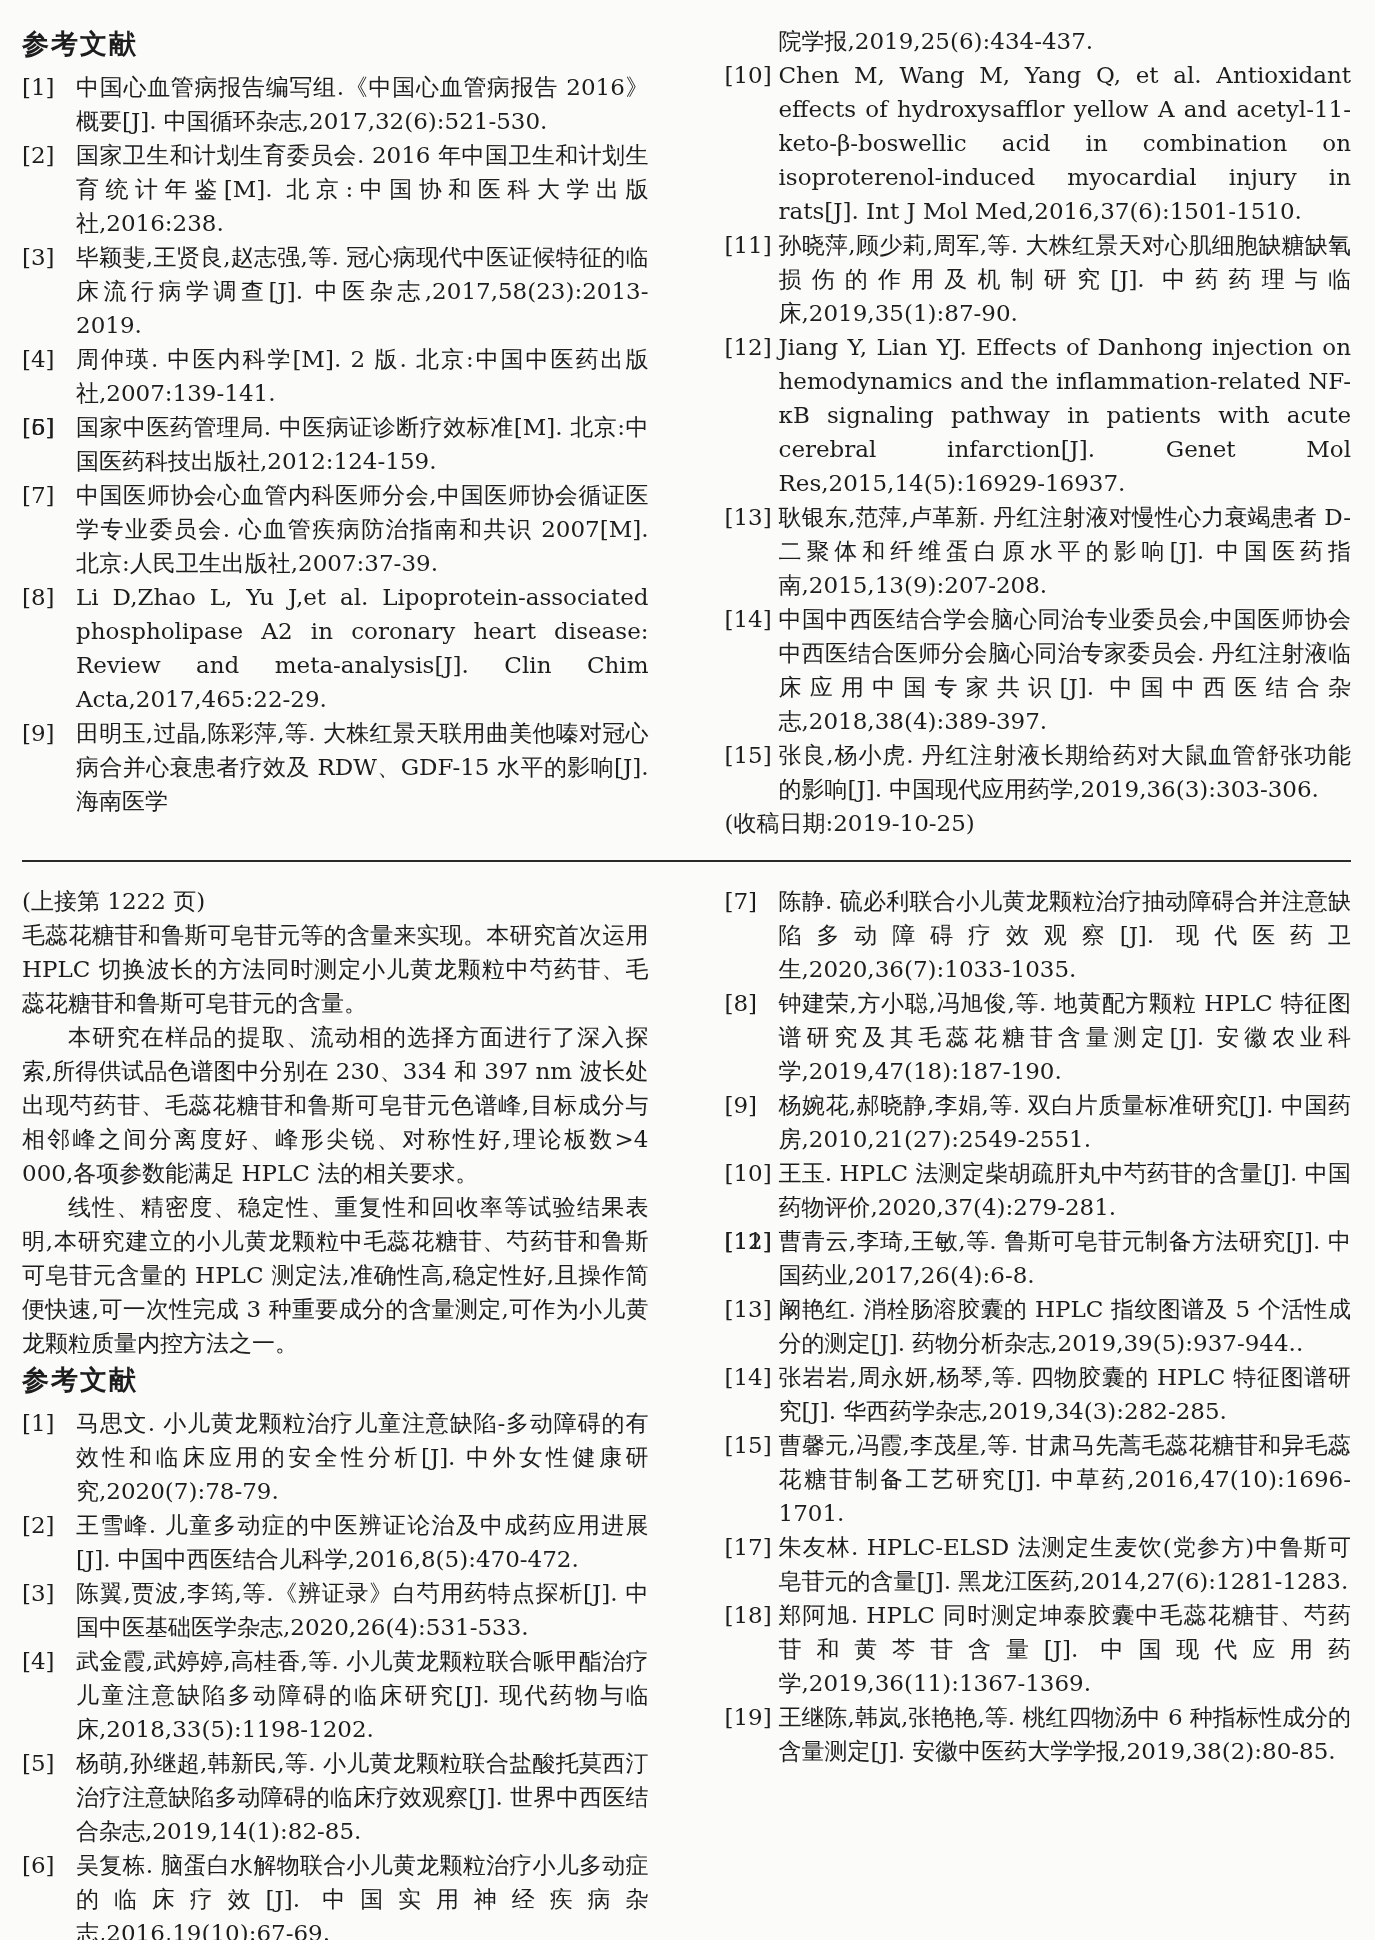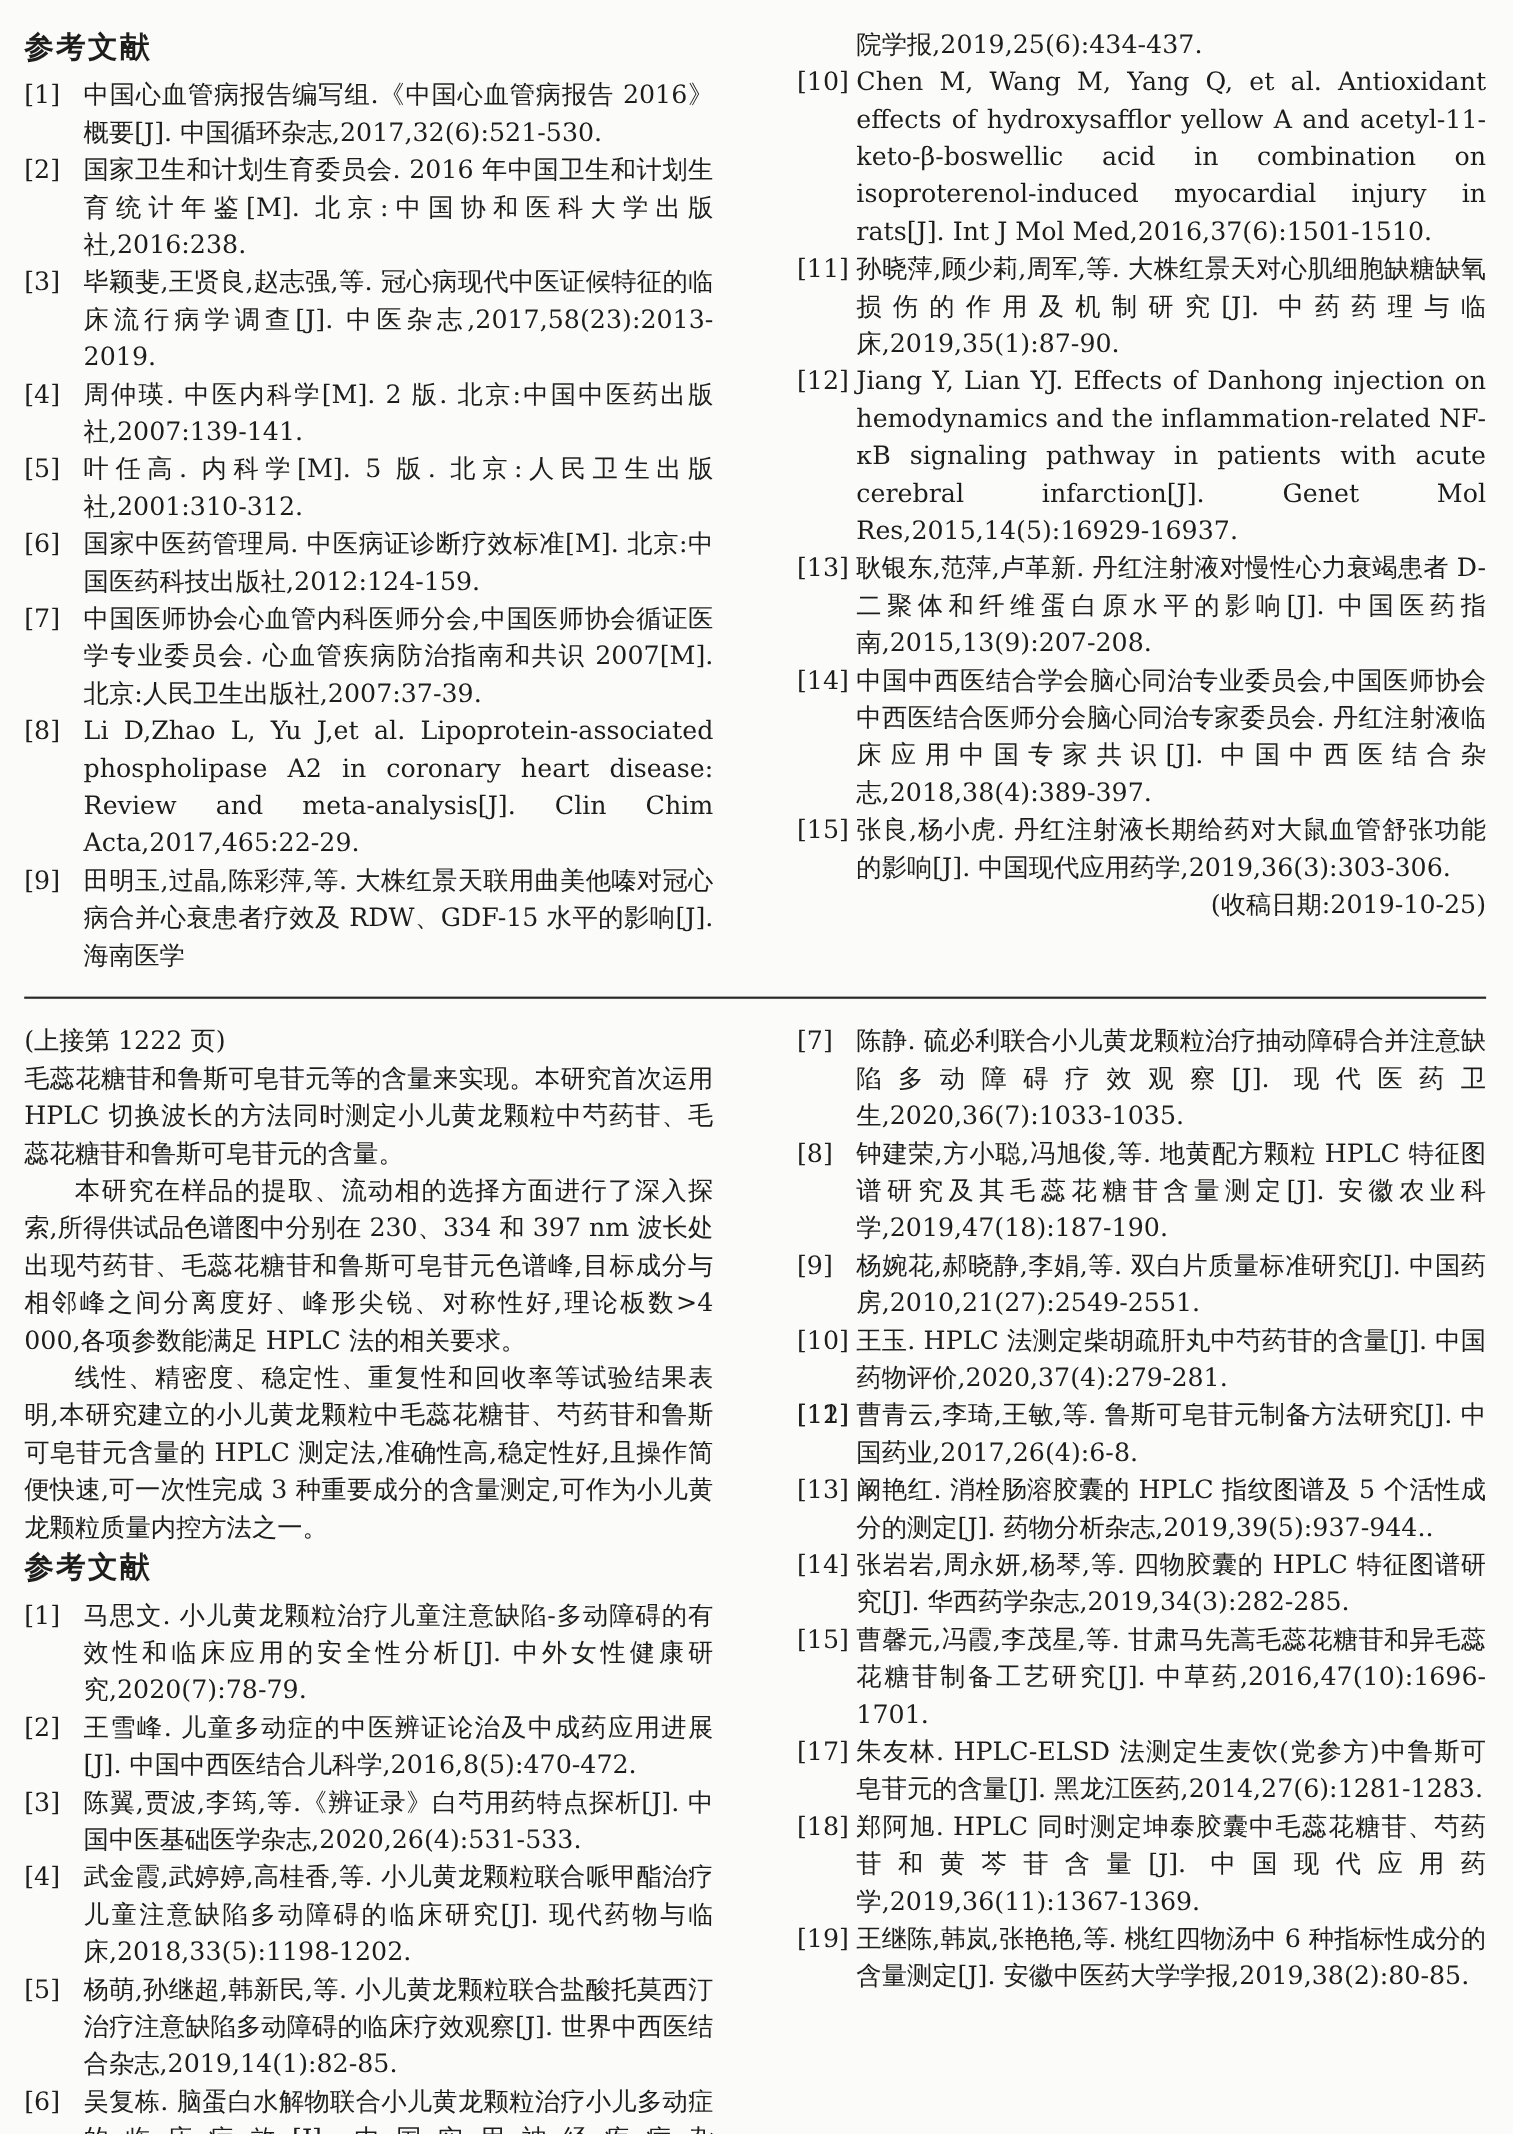--- a/index.html
+++ b/index.html
@@ -26,21 +26,21 @@
     letter-spacing: 2px;
   }
   .ref-item {
     position: relative;
     padding-left: 54px;
     text-align: justify;
     line-height: 34px;
   }
   .ref-num { position: absolute; left: 0; top: 0; }
   .continuation { padding-left: 54px; line-height: 34px; text-align: justify; }
-  .received { text-align: right; line-height: 34px; }
+  .received { text-align: left; line-height: 34px; }
   .divider { border: none; border-top: 2px solid #2a2a2a; margin: 20px 0 22px 0; }
   .note-line { line-height: 34px; }
   .paras p {
     line-height: 34px;
     text-align: justify;
     text-indent: 2em;
   }
   .paras p:first-of-type { text-indent: 0; }
 </style>
 </head>
@@ -66,21 +66,20 @@
           <span>毕颖斐,王贤良,赵志强,等. 冠心病现代中医证候特征的临床流行病学调查[J]. 中医杂志,2017,58(23):2013-2019.</span>
         </div>
 
         <div class="ref-item">
           <span class="ref-num">[4]</span>
           <span>周仲瑛. 中医内科学[M]. 2 版. 北京:中国中医药出版社,2007:139-141.</span>
         </div>
 
         <div class="ref-item">
           <span class="ref-num">[5]</span>
-          <span>叶任高. 内科学[M]. 5 版. 北京:人民卫生出版社,2001:310-312.</span>
         </div>
 
         <div class="ref-item">
           <span class="ref-num">[6]</span>
           <span>国家中医药管理局. 中医病证诊断疗效标准[M]. 北京:中国医药科技出版社,2012:124-159.</span>
         </div>
 
         <div class="ref-item">
           <span class="ref-num">[7]</span>
           <span>中国医师协会心血管内科医师分会,中国医师协会循证医学专业委员会. 心血管疾病防治指南和共识 2007[M]. 北京:人民卫生出版社,2007:37-39.</span>

